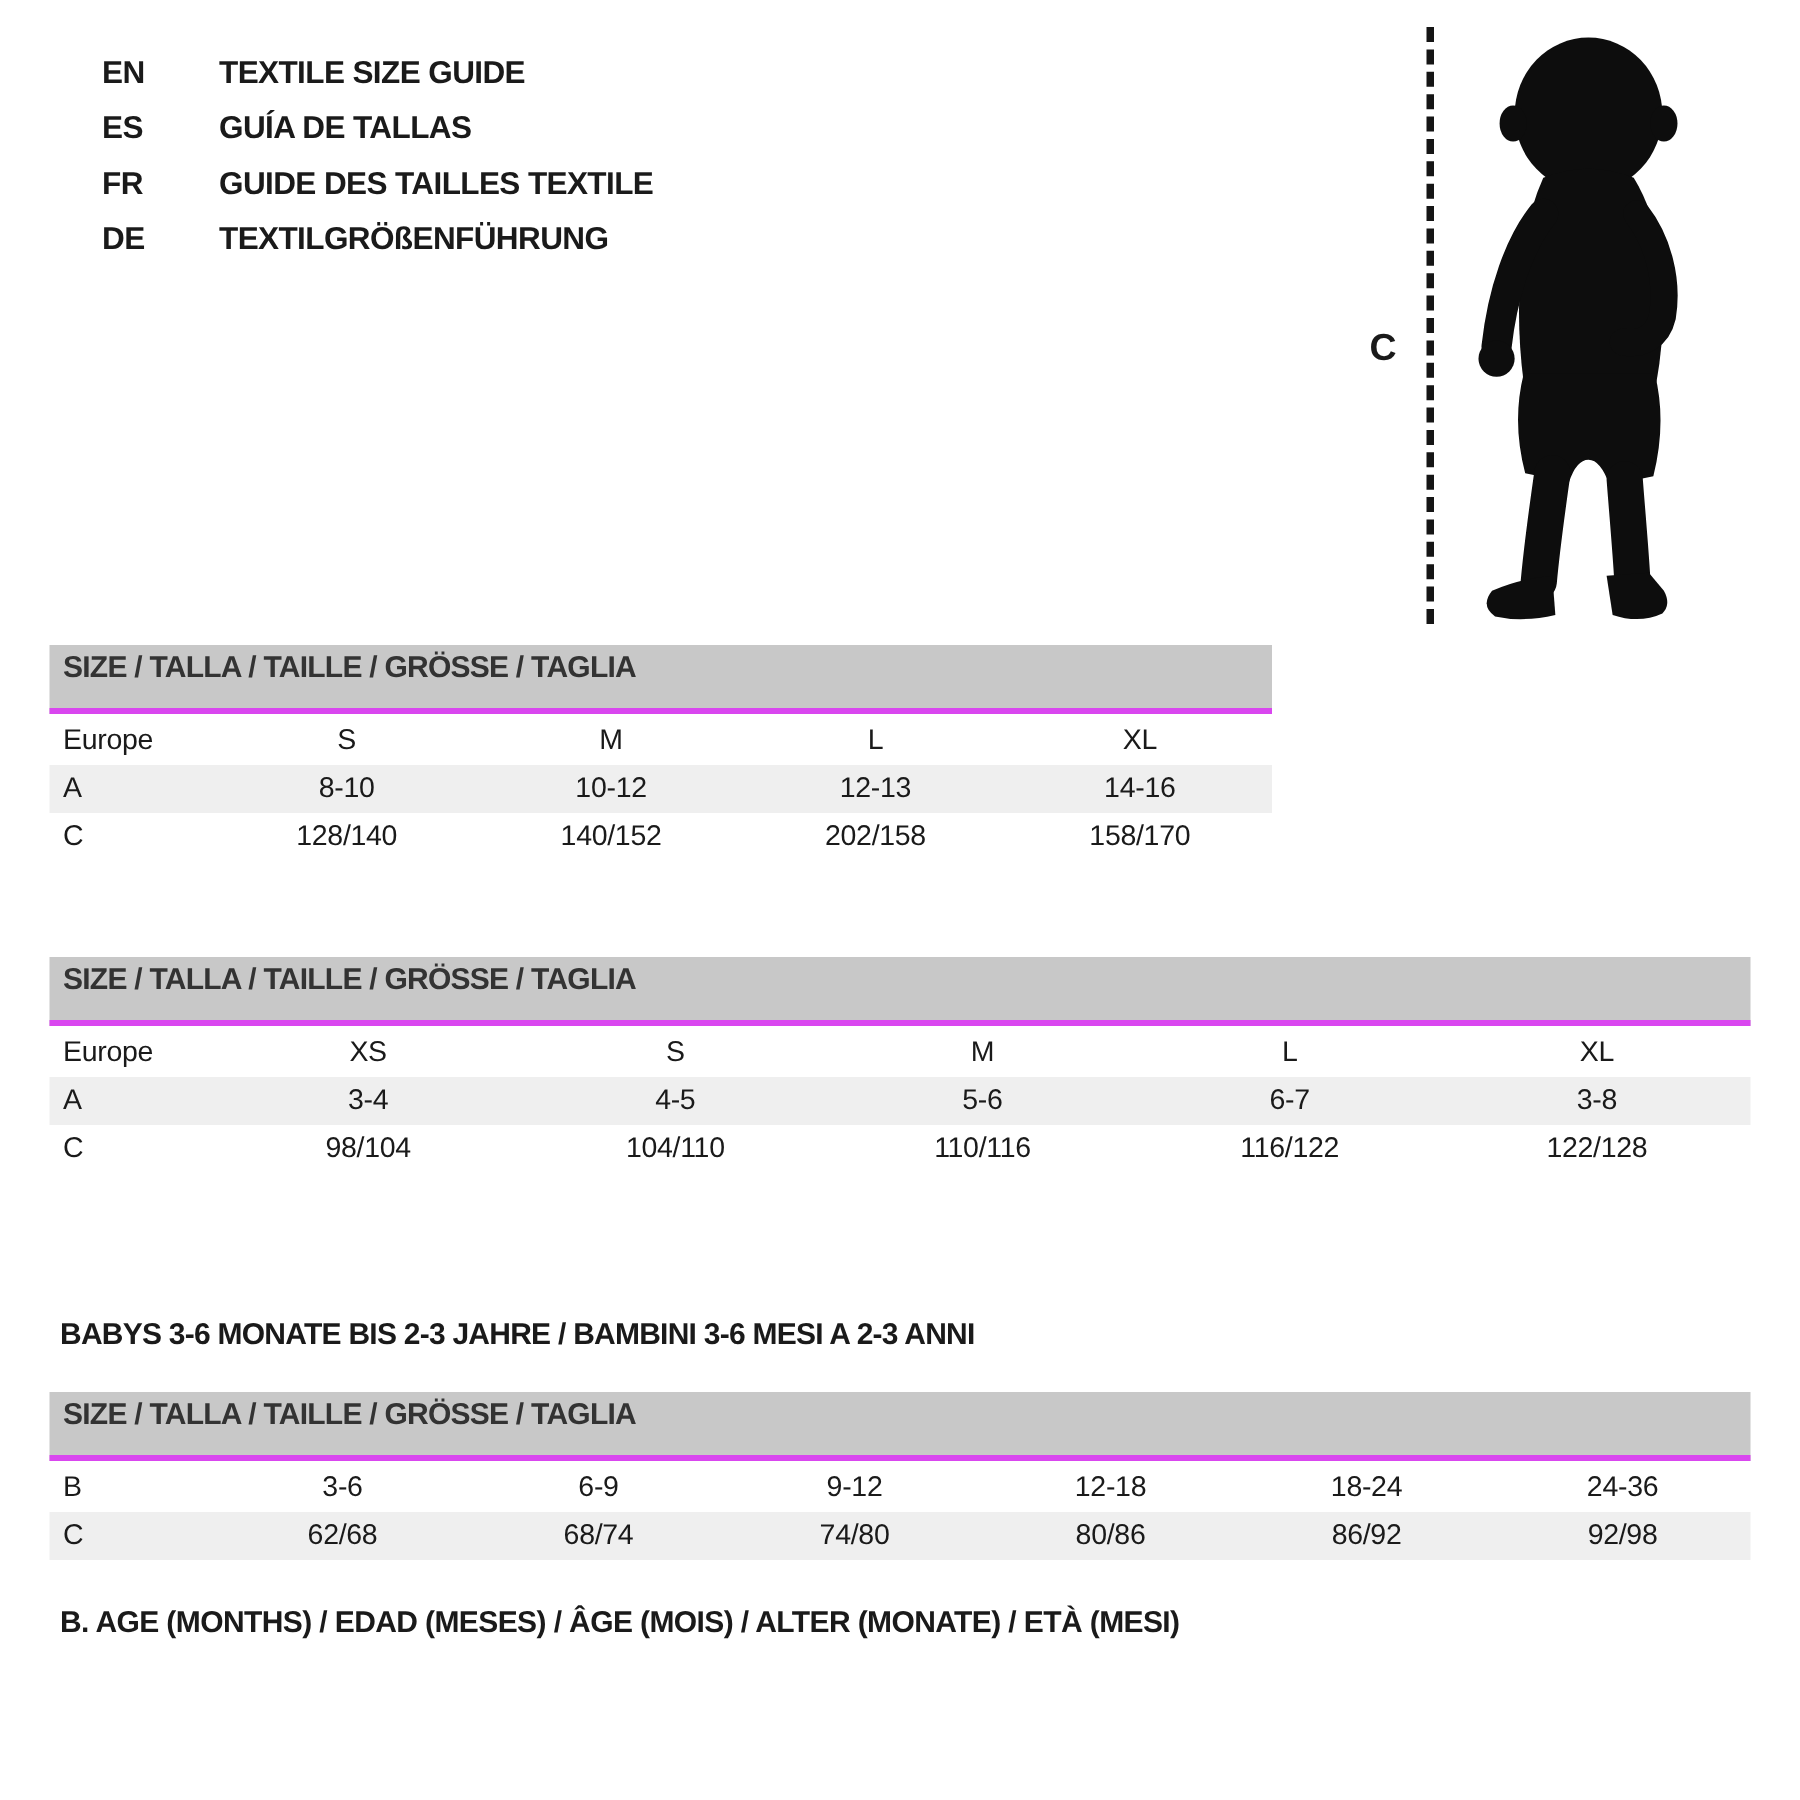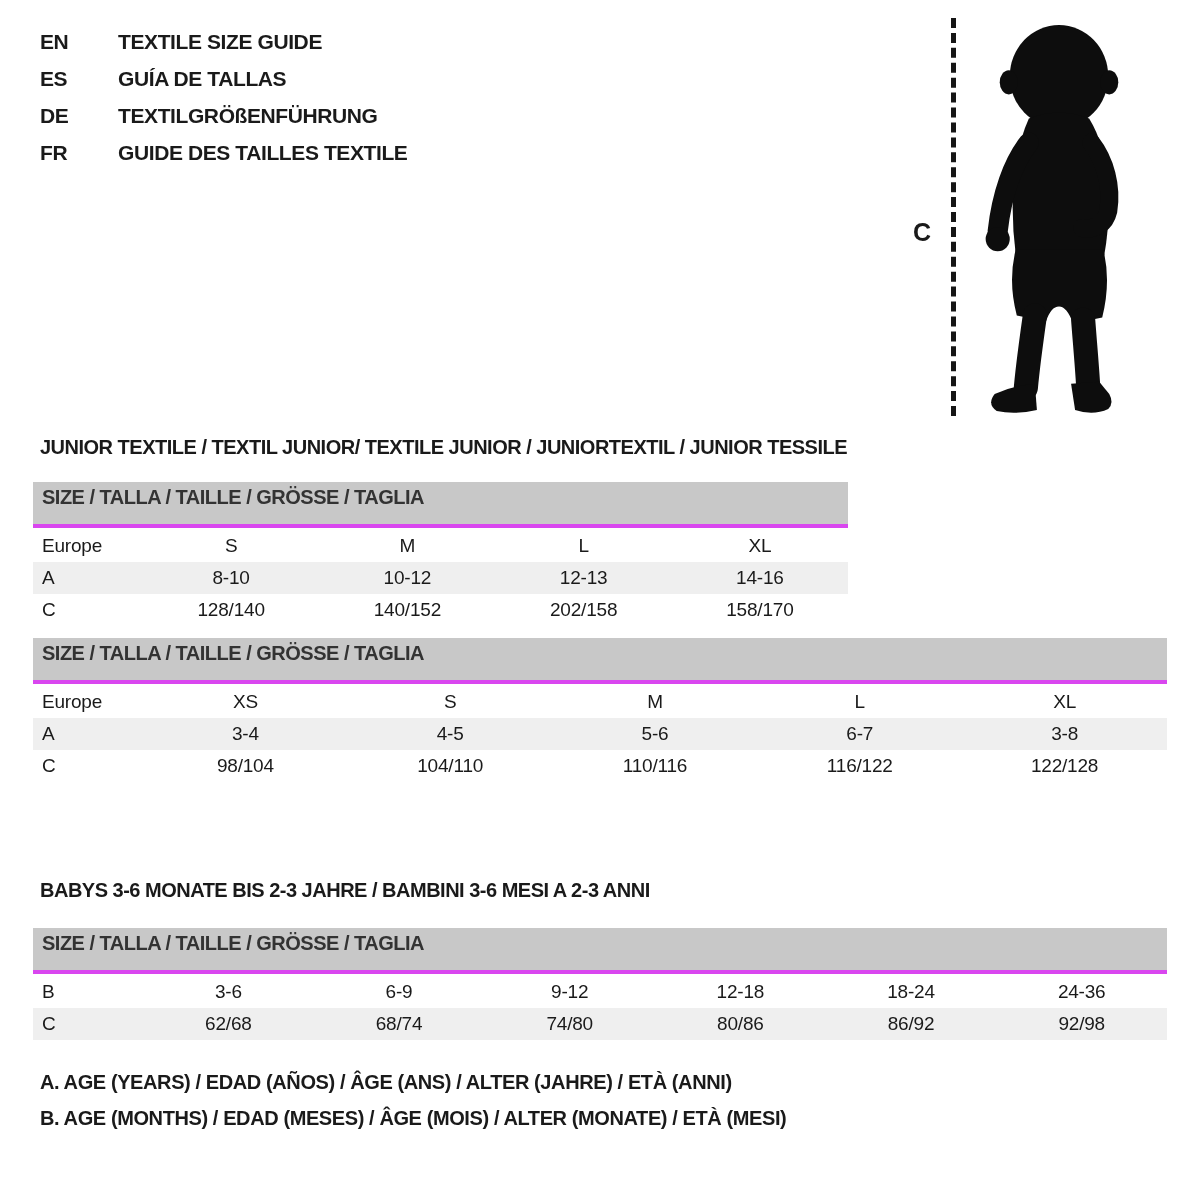--- a/index.html
+++ b/index.html
@@ -9,22 +9,22 @@
     --sil:#0d0d0d;
   }
   html,body{margin:0;padding:0;background:#ffffff;}
   #canvas{
     position:relative;width:1200px;height:1200px;background:#ffffff;
     font-family:"Liberation Sans","DejaVu Sans",sans-serif;color:var(--ink);
     overflow:hidden;
   }
   
   .lang-list{position:absolute;left:40px;top:30px;}
-  .lang-row{display:flex;height:37px;font-weight:bold;
-            font-size:21px;letter-spacing:-0.4px;white-space:nowrap;}
+  .lang-row{display:flex;height:37px;align-items:center;font-weight:bold;
+            font-size:21px;letter-spacing:-0.4px;white-space:nowrap;margin-left:28px;}
   .lang-code{width:78px;flex:0 0 78px;}
   
   .figure{position:absolute;left:905px;top:14px;width:250px;height:406px;}
   .fig-label{position:absolute;left:8px;top:204px;font-size:25px;font-weight:bold;}
   .measure-line{position:absolute;left:46px;top:4px;height:398px;
                 border-left:5px dashed #151515;width:0;}
   .toddler{position:absolute;left:64px;top:2px;width:176px;height:402px;color:var(--sil);}
   
   .size-section{position:absolute;left:33px;}
   .s-junior{top:430px;width:815px;}
@@ -54,26 +54,26 @@
   <div class="lang-list">
       <div class="lang-row">
         <span class="lang-code">EN</span>
         <span class="lang-title">TEXTILE SIZE GUIDE</span>
       </div>
       <div class="lang-row">
         <span class="lang-code">ES</span>
         <span class="lang-title">GUÍA DE TALLAS</span>
       </div>
       <div class="lang-row">
+        <span class="lang-code">FR</span>
+        <span class="lang-title">GUIDE DES TAILLES TEXTILE</span>
+      </div>
+      <div class="lang-row">
         <span class="lang-code">DE</span>
         <span class="lang-title">TEXTILGRÖßENFÜHRUNG</span>
-      </div>
-      <div class="lang-row">
-        <span class="lang-code">FR</span>
-        <span class="lang-title">GUIDE DES TAILLES TEXTILE</span>
       </div>
     </div>
 
   <div class="figure">
     <span class="fig-label">C</span>
     <div class="measure-line"></div>
     <svg class="toddler" viewBox="0 0 172 400" aria-hidden="true">
       <g fill="currentColor" stroke="none">
 
         <ellipse cx="88" cy="60" rx="49" ry="51"></ellipse>
@@ -93,21 +93,20 @@
         <path d="M112 302 C114 328 116 350 117 368" fill="none" stroke="currentColor" stroke-width="24" stroke-linecap="round"></path>
 
         <path d="M24 376 Q16 386 26 393 Q44 397 66 392 L64 366 Q42 368 24 376 Z"></path>
         <path d="M100 366 L104 392 Q122 398 137 391 Q143 385 138 376 L128 364 Z"></path>
       </g>
     </svg>
   </div>
 
   <div id="sections">
       <section class="size-section s-junior">
-        <h2 class="sec-title"><span>JUNIOR TEXTILE / TEXTIL JUNIOR/ TEXTILE JUNIOR / JUNIORTEXTIL / JUNIOR TESSILE</span></h2>
         <div class="size-bar">SIZE / TALLA / TAILLE / GRÖSSE / TAGLIA</div>
         <div class="trow">
           <div class="tlabel">Europe</div>
           <div class="tcell">S</div>
           <div class="tcell">M</div>
           <div class="tcell">L</div>
           <div class="tcell">XL</div>
         </div>
         <div class="trow shaded">
           <div class="tlabel">A</div>
@@ -169,17 +168,16 @@
           <div class="tcell">68/74</div>
           <div class="tcell">74/80</div>
           <div class="tcell">80/86</div>
           <div class="tcell">86/92</div>
           <div class="tcell">92/98</div>
         </div>
       </section>
     </div>
 
   <div class="legend">
-      <div class="legend-line">A. AGE (YEARS) / EDAD (AÑOS) / ÂGE (ANS) / ALTER (JAHRE) / ETÀ (ANNI)</div>
       <div class="legend-line">B. AGE (MONTHS) / EDAD (MESES) / ÂGE (MOIS) / ALTER (MONATE) / ETÀ (MESI)</div>
     </div>
 
 </div>
 
 </body></html>

